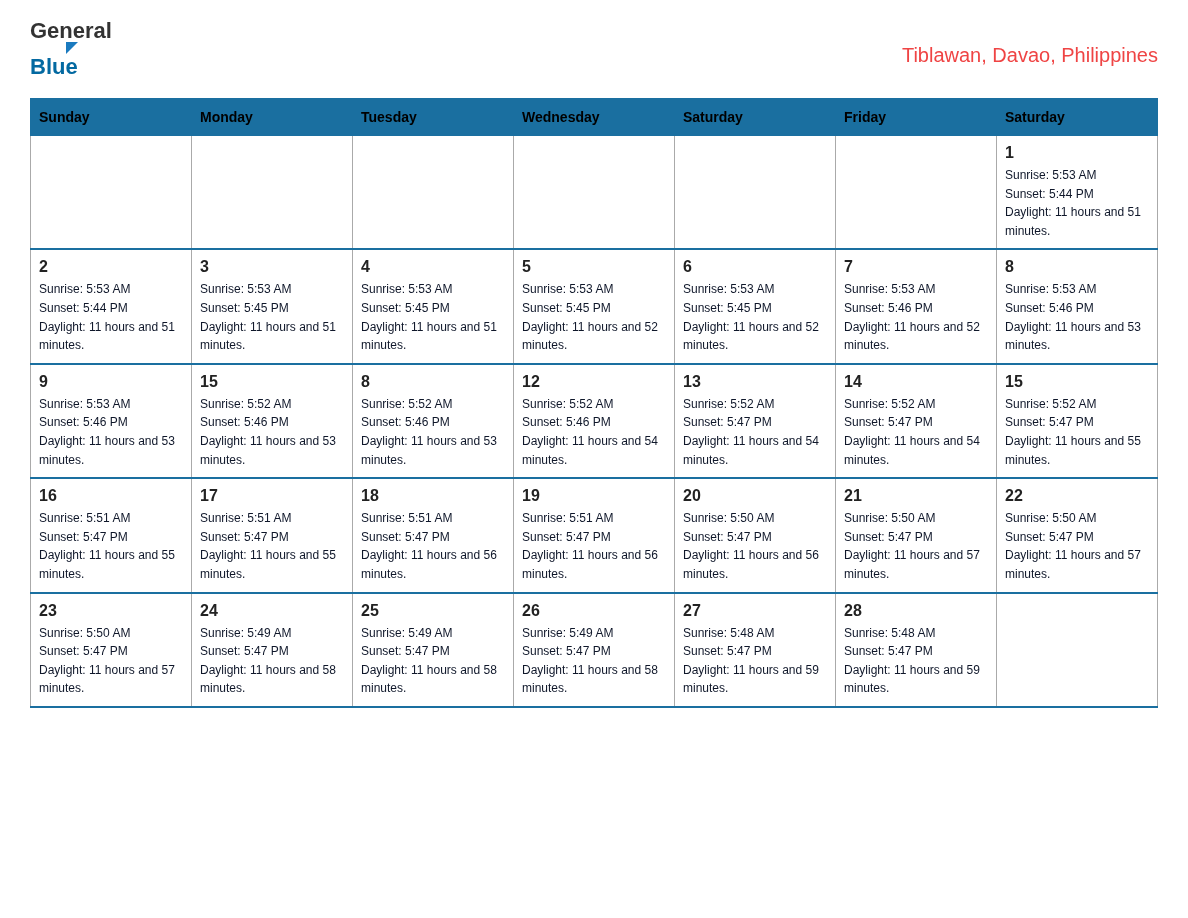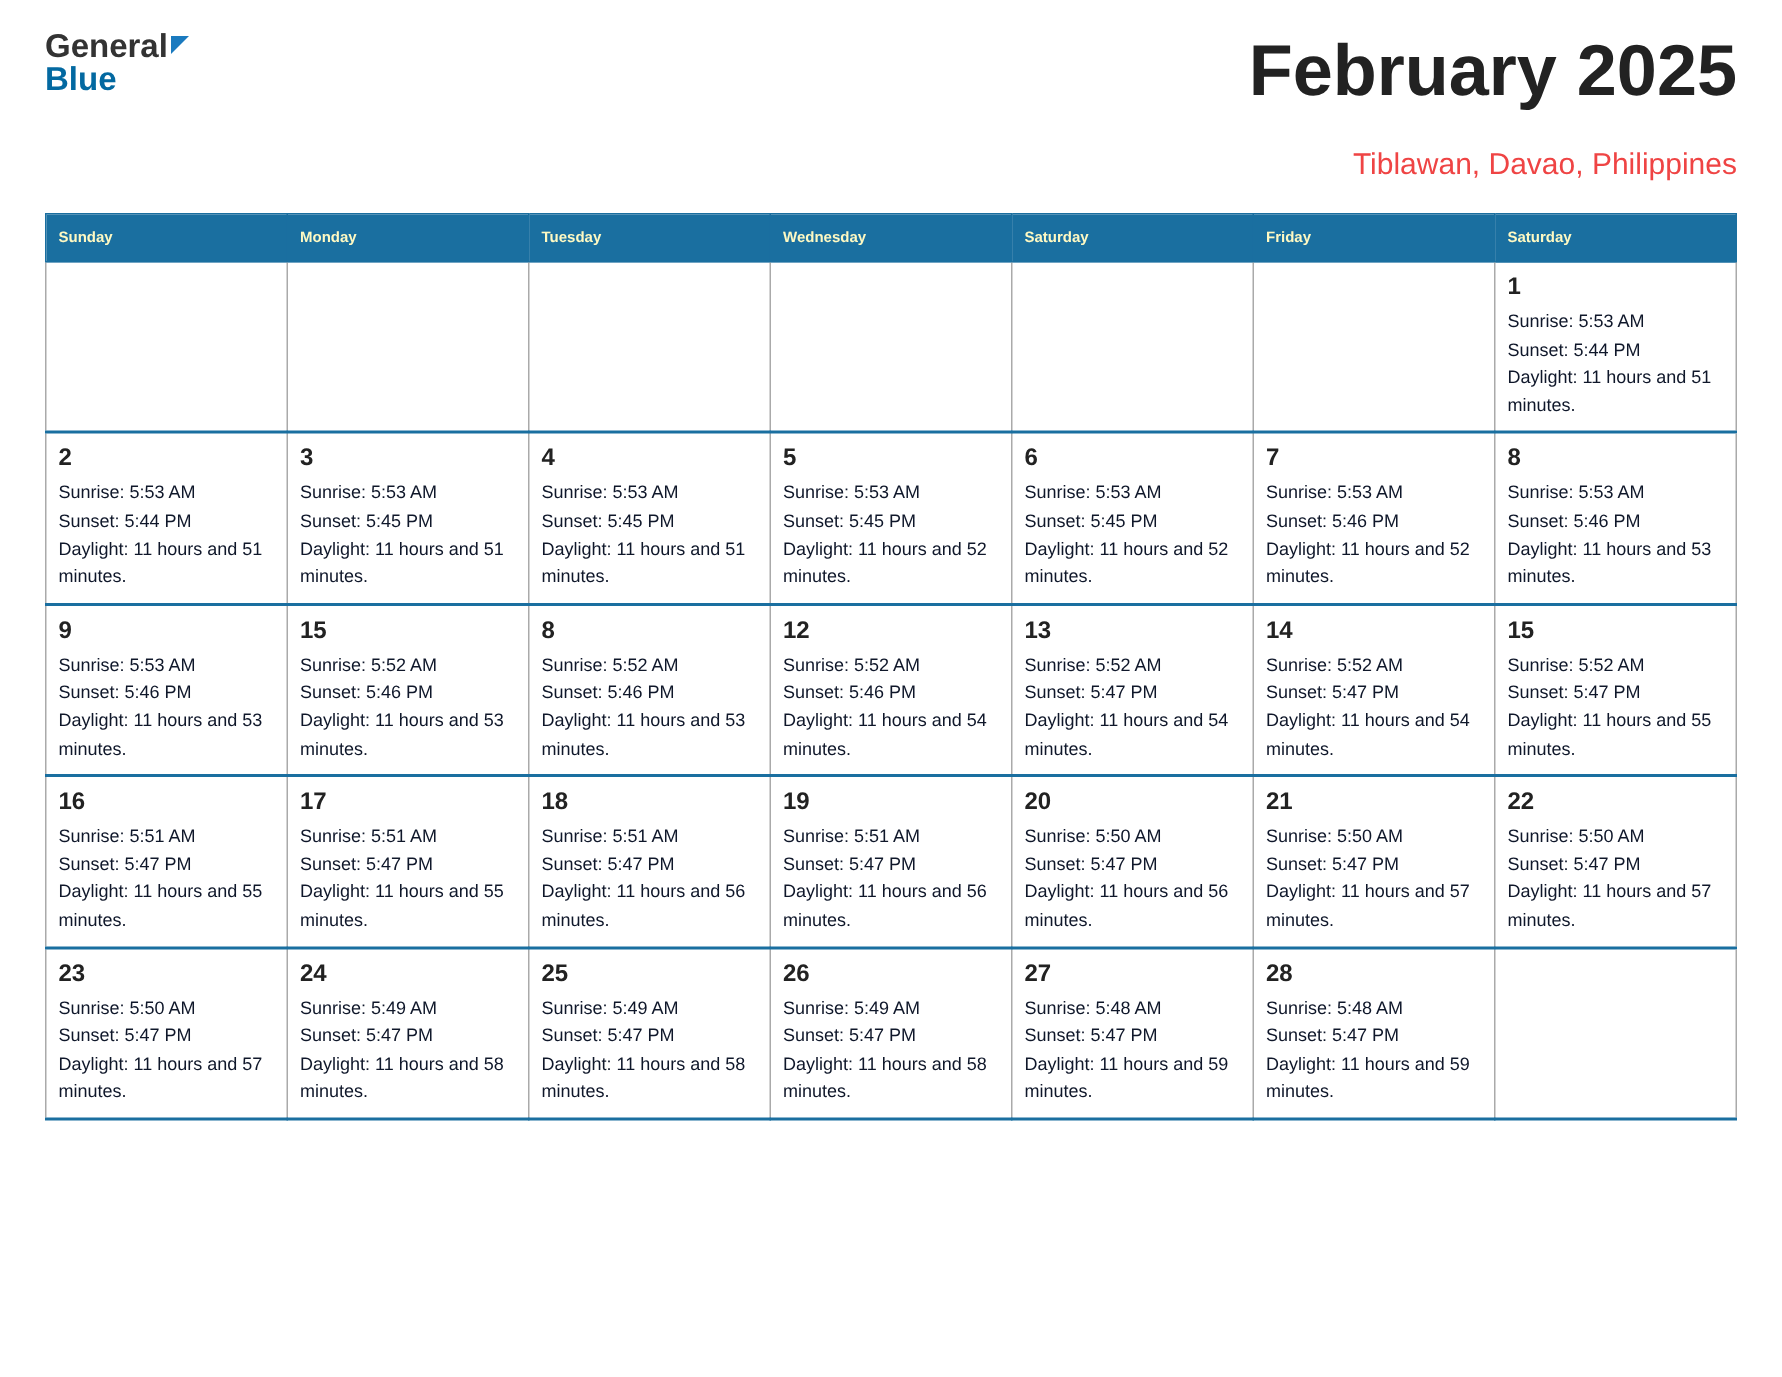--- a/index.html
+++ b/index.html
@@ -47,22 +47,22 @@
       margin-top: 24px;
     }
     table {
       width: 100%;
       border-collapse: collapse;
     }
     thead tr {
       background-color: #1a6fa0;
     }
     thead th {
-      color: #fef9c3;
-      font-size: 10px;
+      color: #000000;
+      font-size: 14px;
       font-weight: bold;
       padding: 10px 8px;
       text-align: left;
       border: 1px solid #1a6fa0;
     }
     tbody td {
       vertical-align: top;
       padding: 8px 8px;
       border: 1px solid #aaa;
       font-size: 12.5px;
@@ -87,31 +87,30 @@
     tbody tr {
       border-bottom: 2px solid #1a6fa0;
     }
   </style>
 </head>
 <body>
 
 <div class="header">
   <div class="logo">
     <div>
-      <div style="display:flex;align-items:center;">
+      <div style="display:flex;align-items:center;flex-direction:column;">
         <span class="general">General</span>
         <span class="logo-flag"></span>
       </div>
       <div>
         <span class="blue">Blue</span>
       </div>
     </div>
   </div>
   <div class="title-block">
-    <div class="month-title">February 2025</div>
     <div class="location">Tiblawan, Davao, Philippines</div>
   </div>
 </div>
 
 <table>
   <thead>
     <tr>
     <th>Sunday</th>
         <th>Monday</th>
         <th>Tuesday</th>

